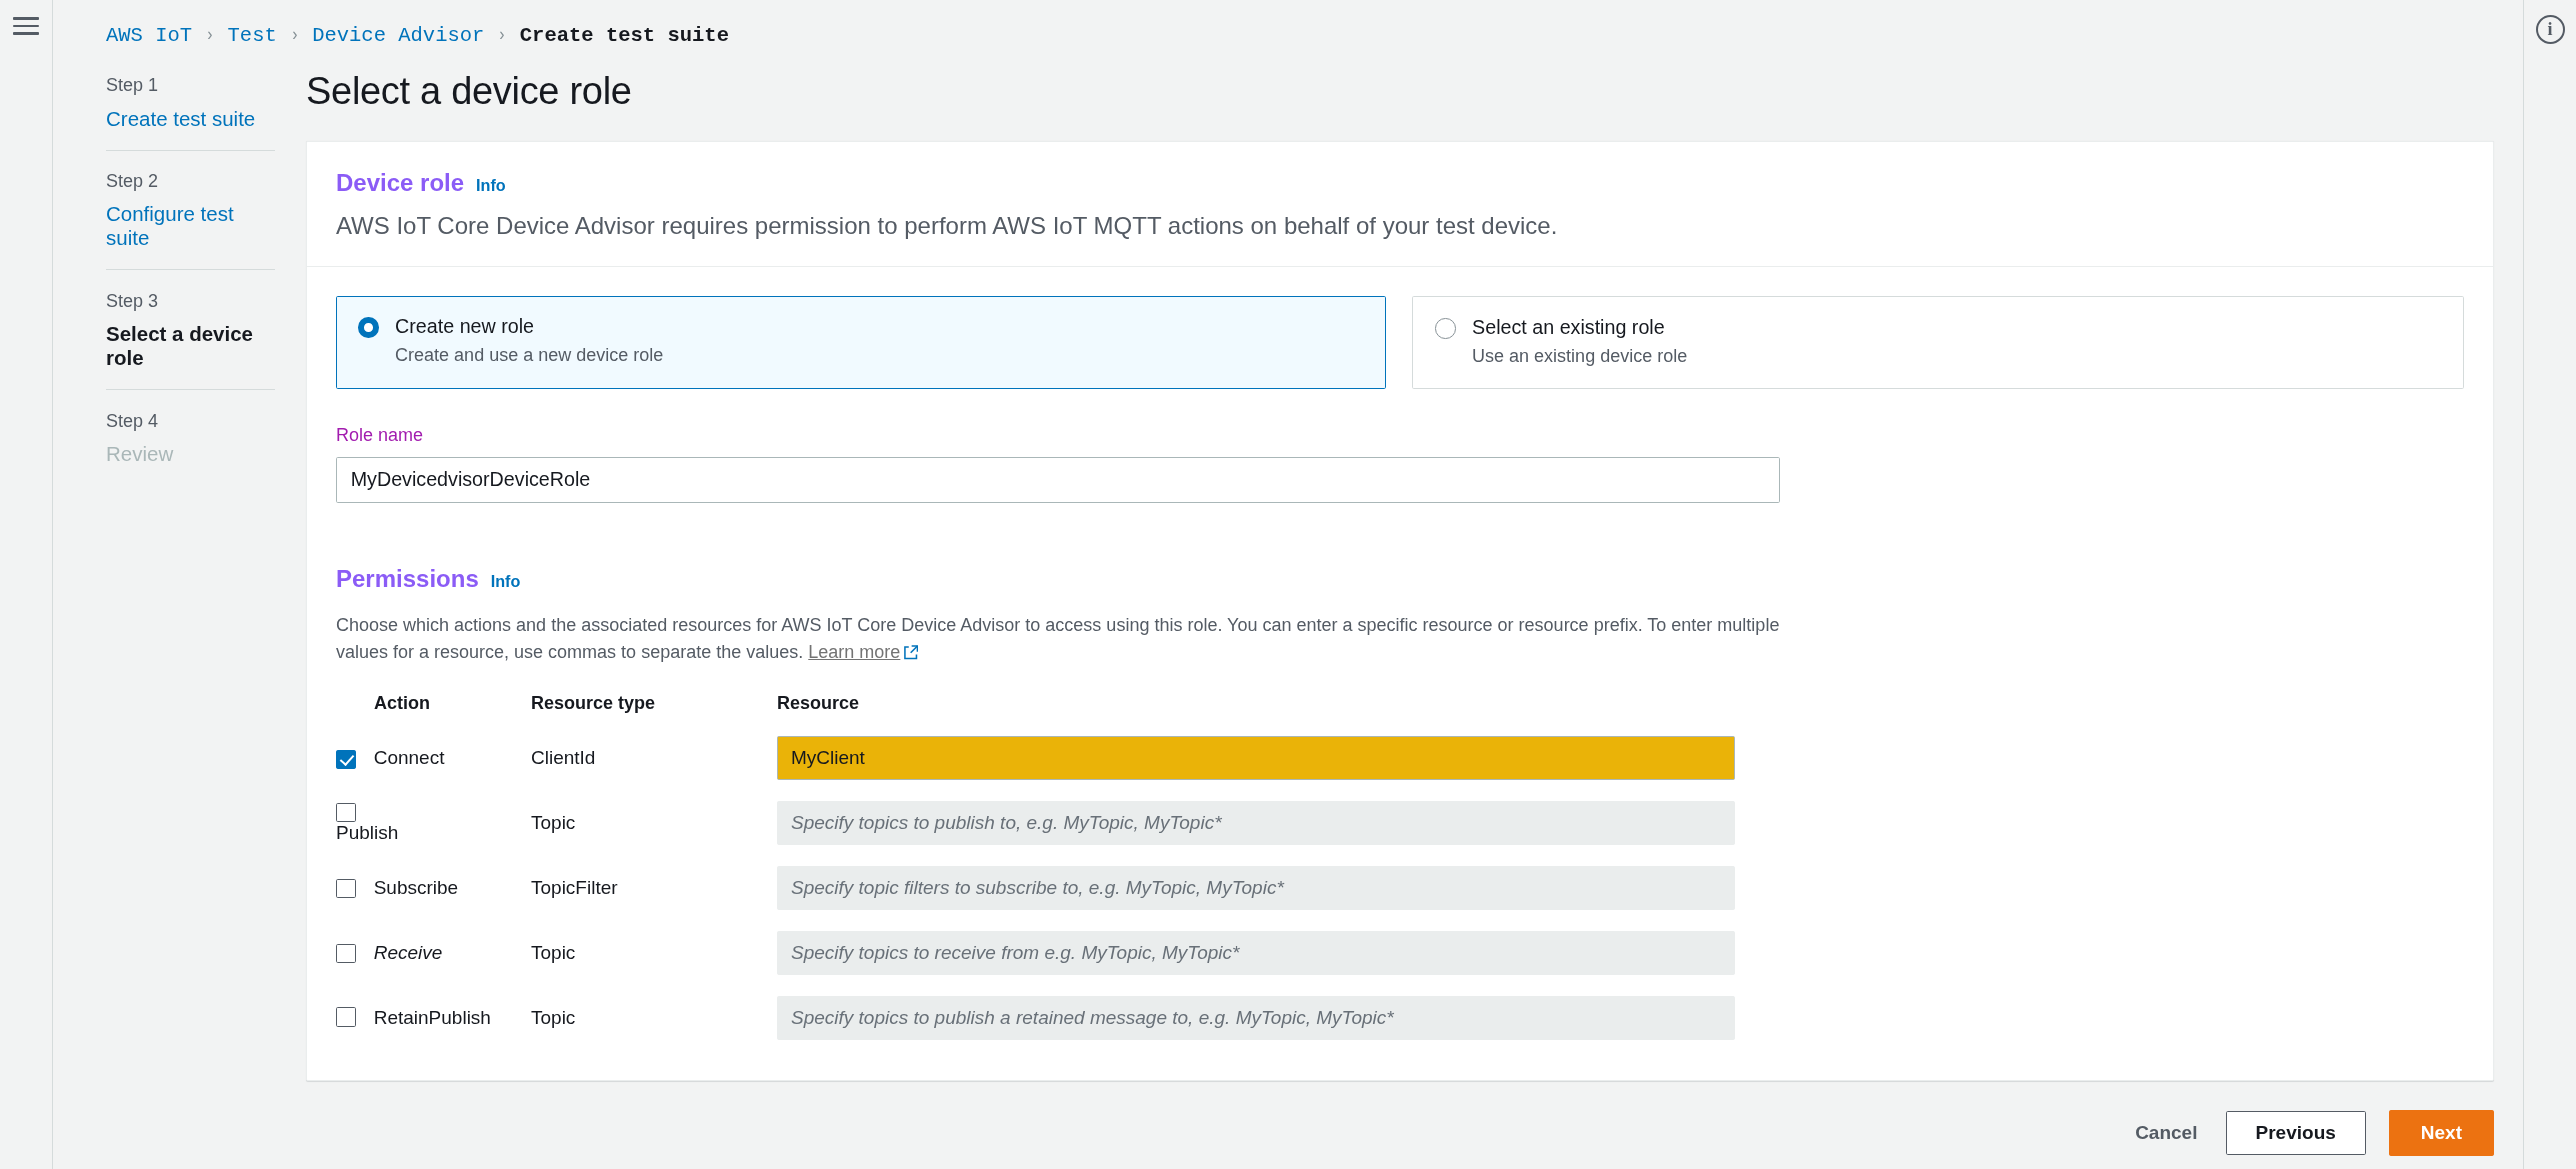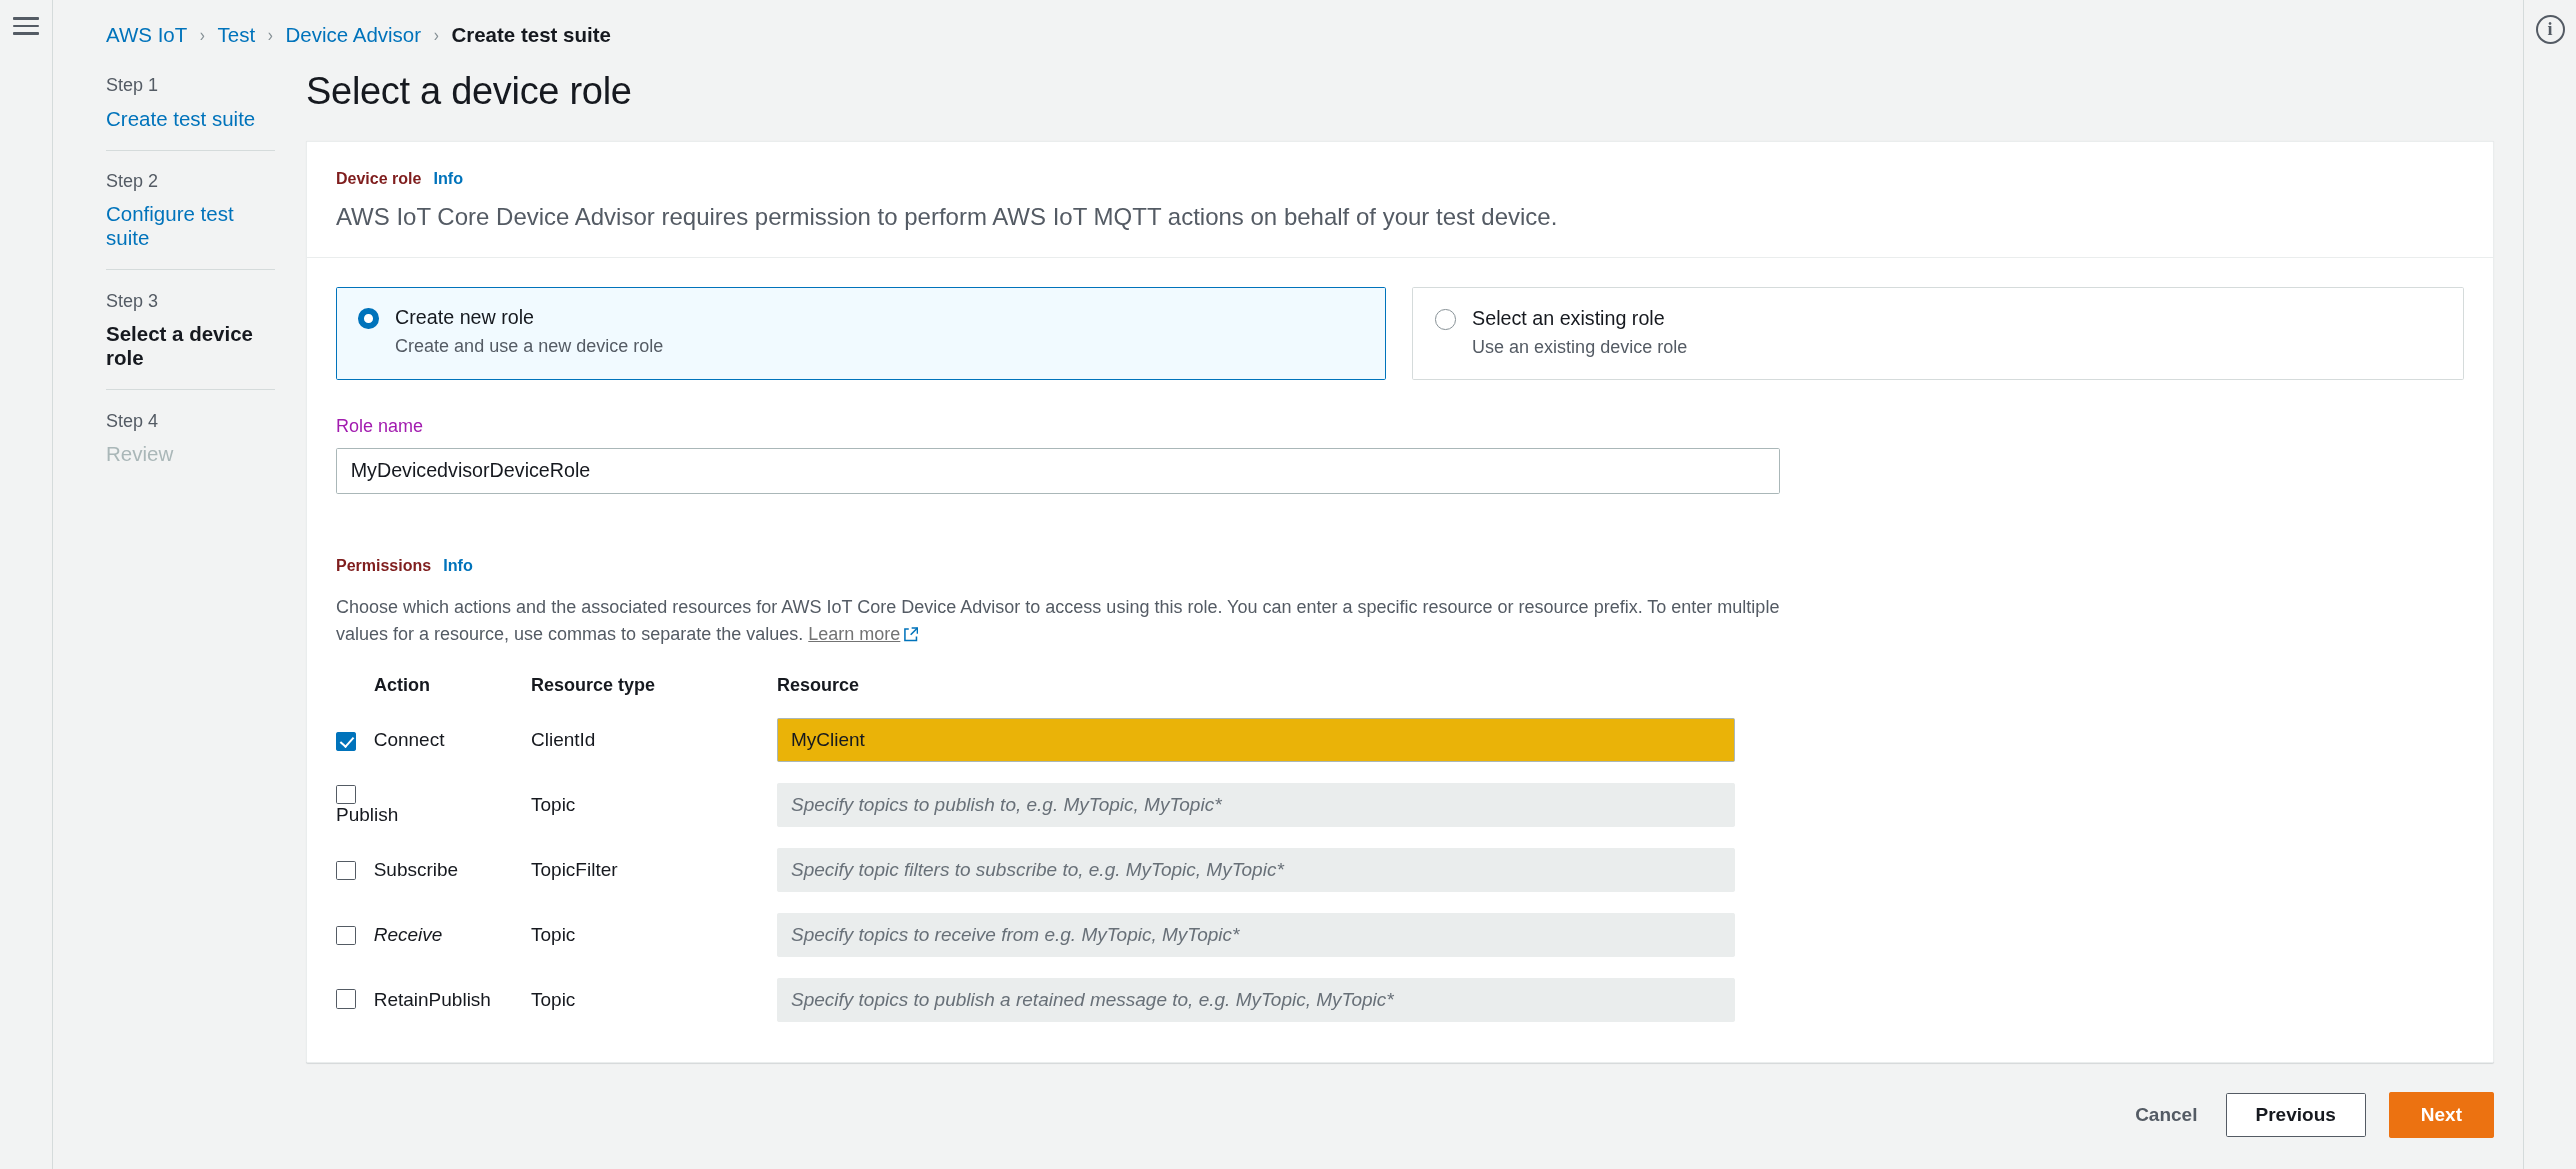--- a/index.html
+++ b/index.html
@@ -45,21 +45,21 @@
 
   
   .content {
     flex: 1; position: relative;
     padding-left: 53px; padding-top: 22px;
   }
 
   
   .breadcrumb {
     display: flex; align-items: center;
-    font-size: 20.5px; height: 26px; margin-bottom: 24px;
+    font-size: 20.5px; height: 26px; margin-bottom: 24px; font-family: Liberation Mono, monospace;
   }
   .crumb { color: #0073bb; }
   .crumb.current { color: #16191f; font-weight: bold; }
   .crumb-sep {
     color: #879196; margin: 0 12px; font-size: 19px;
     transform: scaleX(0.8);
   }
 
   .below { display: flex; }
 
@@ -89,21 +89,21 @@
     border: 0.9px solid #eaeded;
     border-radius: 1.7px;
     box-shadow: 0 0.9px 0.9px rgba(0,28,36,.12);
     padding: 27px 29px 0 29px;
   }
 
   .sec-head {
     display: flex; align-items: baseline; gap: 12px;
     margin-bottom: 12px;
   }
-  .sec-title { font-size: 16px; font-weight: bold; color: #7f1d1d; }
+  .sec-title { font-size: 24px; font-weight: bold; color: #8b5cf6; }
   .info-link { font-size: 16.2px; color: #0073bb; font-weight: bold; }
 
   .sec-desc { font-size: 24px; color: #545b64; line-height: 1.45; }
 
   .divider { height: 0.9px; background: #eaeded; margin: 22px -29px 0 -29px; }
 
   
   .radio-row { display: flex; gap: 26px; margin-top: 29px; }
   .radio-card {
     flex: 1; border: 0.9px solid #d5dbdb; border-radius: 1.7px;

